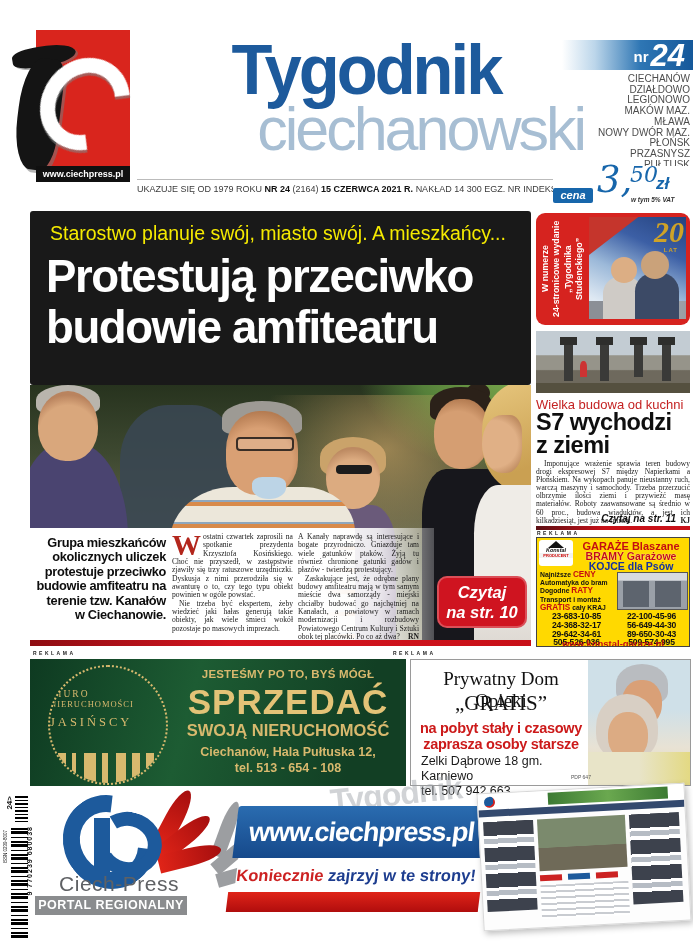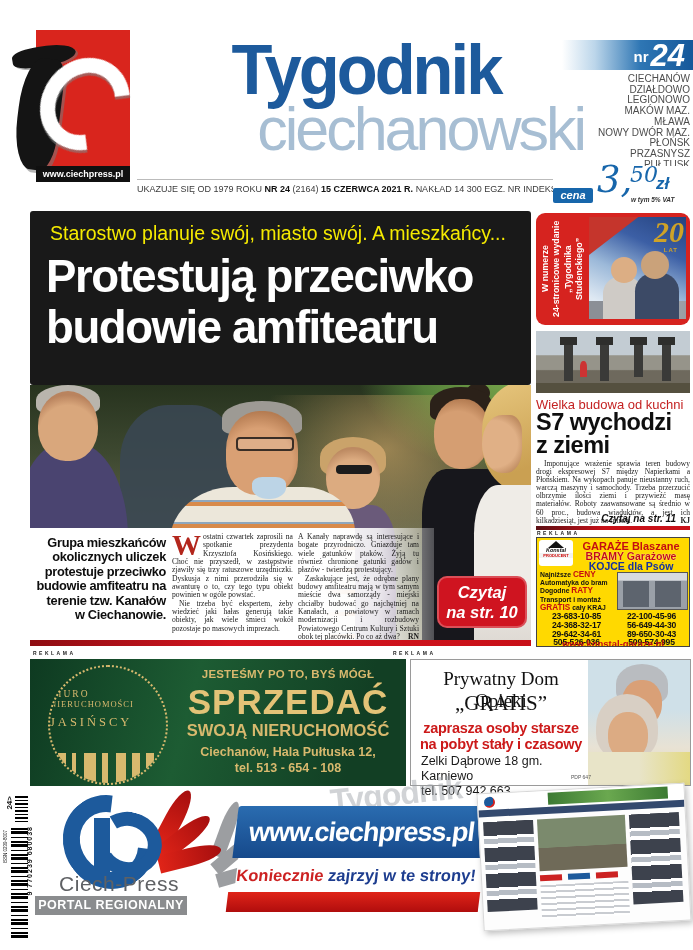--- a/index.html
+++ b/index.html
@@ -376,22 +376,22 @@
     <div class="abs" id="zelki-photo">
       <div class="abs zp-man-hair"></div>
       <div class="abs zp-man-face"></div>
       <div class="abs zp-wom-hair"></div>
       <div class="abs zp-wom-face"></div>
       <div class="abs zp-shirt"></div>
     </div>
     <div class="abs" id="zelki-title">Prywatny Dom Opieki</div>
     <div class="abs" id="zelki-name">„GRATIS”</div>
     <div class="abs" id="zelki-red">
+      <div>na pobyt stały i czasowy</div>
       <div>zaprasza osoby starsze</div>
-      <div>na pobyt stały i czasowy</div>
     </div>
     <div class="abs" id="zelki-addr">
       <div>Zelki Dąbrowe 18 gm. Karniewo</div>
       <div>tel. 507 942 663</div>
     </div>
     <div class="abs" id="zelki-code">PDP 647</div>
   </div>
 
   <div class="abs" id="promo-box">
     <div class="vtext">W numerze</div>

